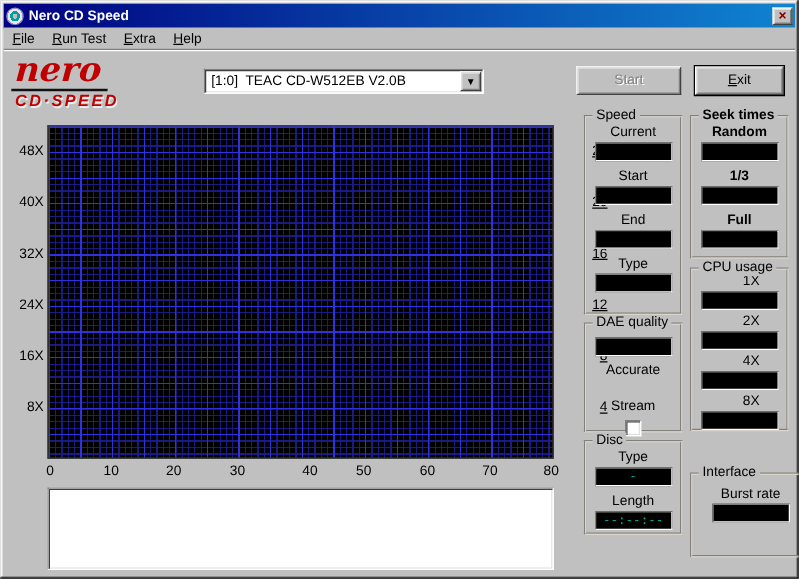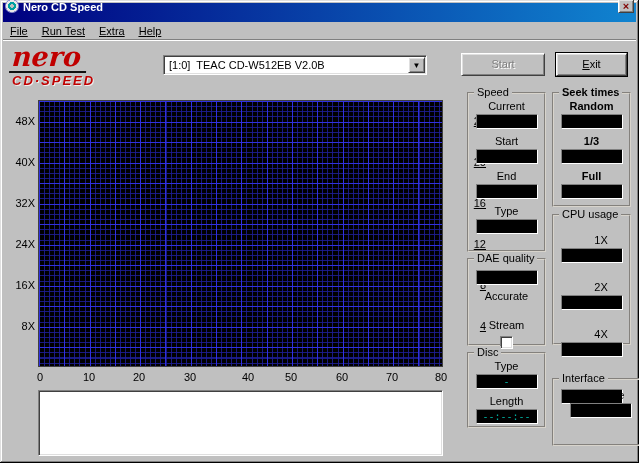--- a/index.html
+++ b/index.html
@@ -12,21 +12,21 @@
     font-size: 11px;
     color: #000;
     box-shadow: inset -1px -1px 0 #000, inset 1px 1px 0 #dfdfdf,
                 inset -2px -2px 0 #808080, inset 2px 2px 0 #fff;
     overflow: hidden;
   }
   
   .titlebar {
     position: absolute; left: 3px; top: 3px; right: 3px; height: 18px;
     background: linear-gradient(90deg, #000080, #1084d0);
-    display: flex; align-items: flex-end; padding: 10px 2px;
+    display: flex; align-items: center; padding: 10px 2px;
   }
   .app-icon {
     width: 14px; height: 14px; margin-right: 4px;
     border-radius: 50%;
     background: radial-gradient(circle at 50% 50%, #c0c0c0 0 2px, #00a0a0 2px 4px, #e8e8e8 4px 6px, #9090d0 6px 7px);
     flex: 0 0 auto;
   }
   .title-text { color: #fff; font-weight: bold; flex: 1 1 auto; }
   .close-btn {
     width: 16px; height: 14px;
@@ -38,40 +38,40 @@
     text-align: center; cursor: pointer;
   }
   
   .menubar {
     position: absolute; left: 3px; top: 22px; right: 3px; height: 18px;
     display: flex; align-items: center;
     border-bottom: 1px solid #808080;
     box-shadow: 0 1px 0 #fff;
     background: #c0c0c0;
   }
-  .menu-item { padding: 2px 7px; cursor: default; text-decoration: underline; }
+  .menu-item { padding: 2px 7px; cursor: default; }
   .accel { text-decoration: underline; }
   
   .logo { position: absolute; left: 10px; top: 44px; width: 145px; }
   .logo-nero {
     font-family: "DejaVu Serif", serif;
     font-style: italic; font-weight: bold;
     font-size: 27px; line-height: 26px; color: #c00000;
     border-bottom: 2px solid #111;
     display: inline-block; padding: 0 6px 1px 2px;
     transform: skewX(-4deg);
   }
   .logo-cdspeed {
     font-weight: bold; font-style: italic;
     font-size: 13px; letter-spacing: 2px; color: #c00000;
     text-shadow: 1px 1px 0 #eee;
     padding-left: 2px;
   }
   .combo {
-    position: absolute; left: 163px; top: 55px; width: 264px; height: 20px;
+    position: absolute; left: 163px; top: 55px; width: 224px; height: 20px;
     background: #fff;
     border: 1px solid; border-color: #808080 #fff #fff #808080;
     box-shadow: inset 1px 1px 0 #404040, inset -1px -1px 0 #dfdfdf;
     display: flex; align-items: center; cursor: default;
   }
   .combo-text { flex: 1 1 auto; padding-left: 5px; white-space: pre; }
   .combo-arrow {
     width: 17px; height: 16px; margin-right: 1px;
     background: #c0c0c0;
     border-top: 1px solid #fff; border-left: 1px solid #fff;
@@ -122,21 +122,21 @@
   }
   .flabel { text-align: center; margin-top: 6px; line-height: 13px; }
   .lcd {
     width: 62px; height: 15px; margin: 1px auto 0 auto;
     background: #000;
     border-top: 1px solid #808080; border-left: 1px solid #808080;
     border-bottom: 1px solid #fff; border-right: 1px solid #fff;
     color: #00b0a0; font-family: "DejaVu Sans Mono", monospace;
     font-size: 10px; line-height: 13px; text-align: center;
   }
-  .cpu .flabel { margin-top: 18px; padding-left: 19px; }
+  .cpu .flabel { margin-top: 3px; padding-left: 19px; }
   .checkbox {
     width: 13px; height: 13px; margin: 4px auto 0 auto;
     background: #fff;
     border: 1px solid; border-color: #808080 #fff #fff #808080;
     box-shadow: inset 1px 1px 0 #404040, inset -1px -1px 0 #dfdfdf;
     cursor: pointer;
   }
   .g-speed     { left: 467px; top:  92px; width: 79px; height: 160px; }
   .g-seek      { left: 552px; top:  92px; width: 79px; height: 115px; font-weight: bold; }
   .g-cpu       { left: 552px; top: 214px; width: 79px; height: 131px; }

